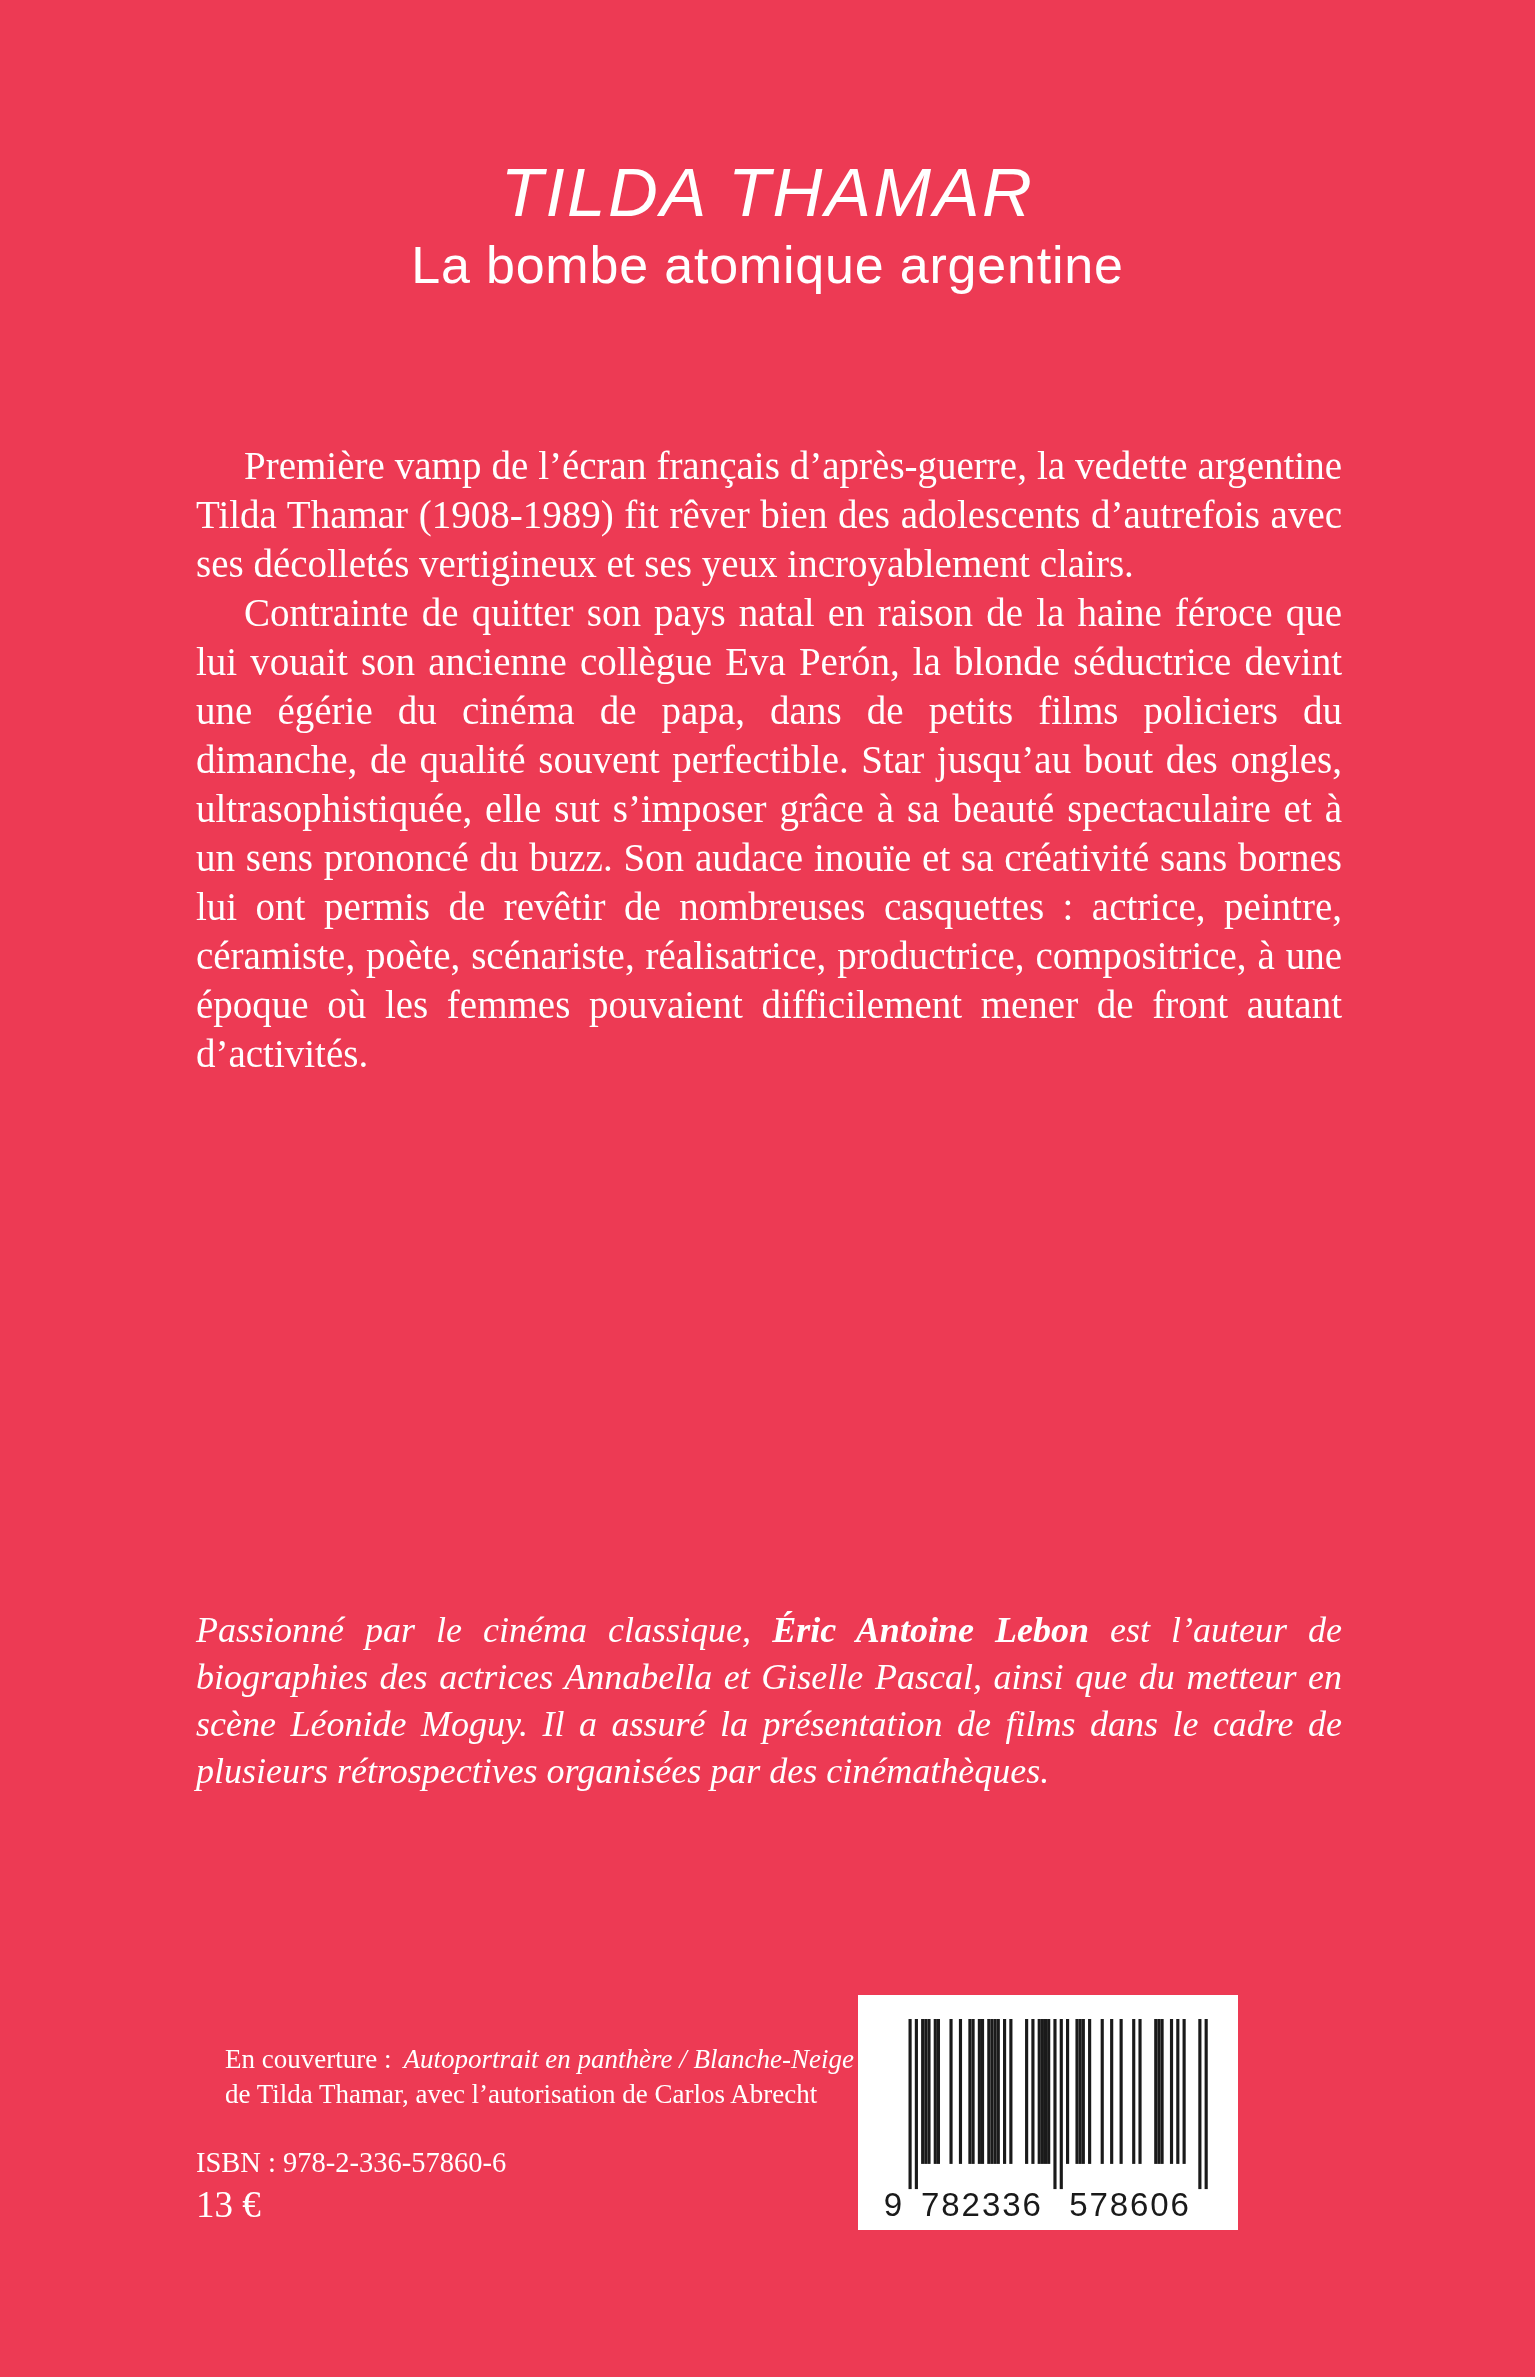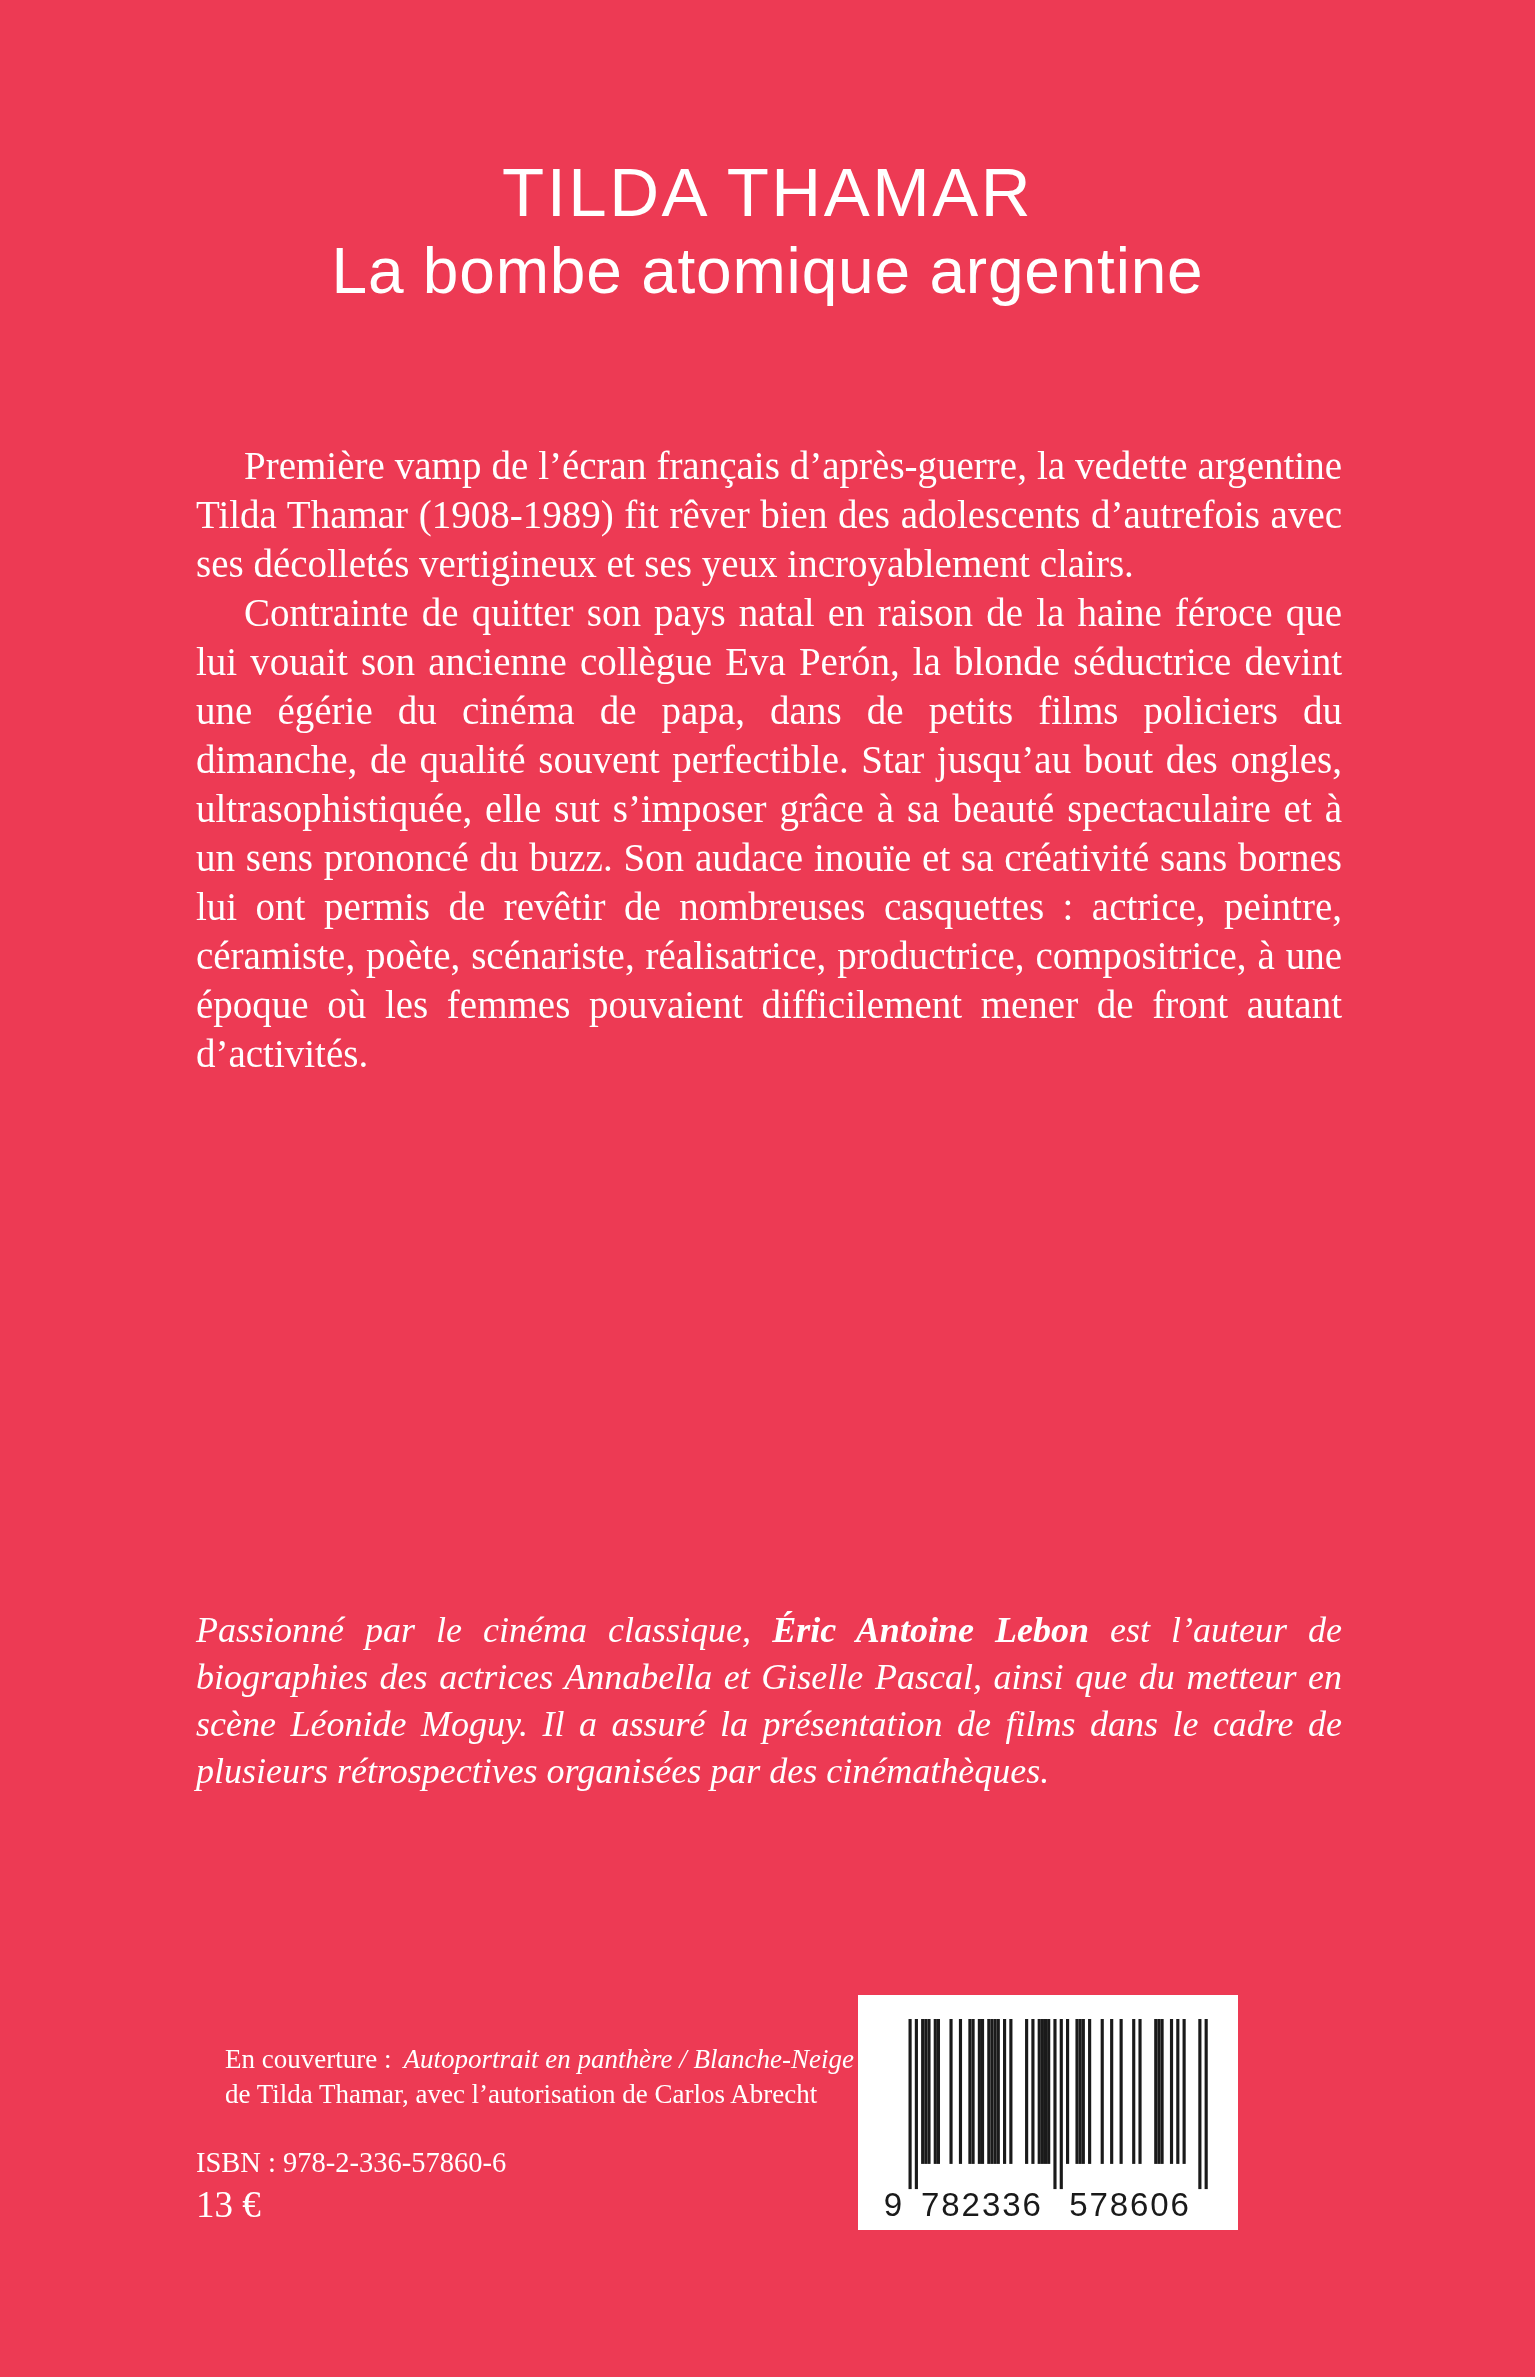--- a/index.html
+++ b/index.html
@@ -24,26 +24,27 @@
     width: 100%;
     text-align: center;
   }
   .title {
     margin: 0;
     font-family: "Liberation Sans", sans-serif;
     font-weight: 300;
     font-size: 69px;
     letter-spacing: 2.5px;
     line-height: 1.0;
+    font-style: italic;
   }
   .subtitle {
     margin: 11.7px 0 0 0;
     font-family: "Liberation Sans", sans-serif;
     font-weight: 300;
-    font-size: 64px;
+    font-size: 52px;
     letter-spacing: 0.8px;
     line-height: 1.0;
   }
   
   .synopsis {
     position: absolute;
     top: 441px;
     left: 196px;
     width: 1146px;
     font-size: 39px;

